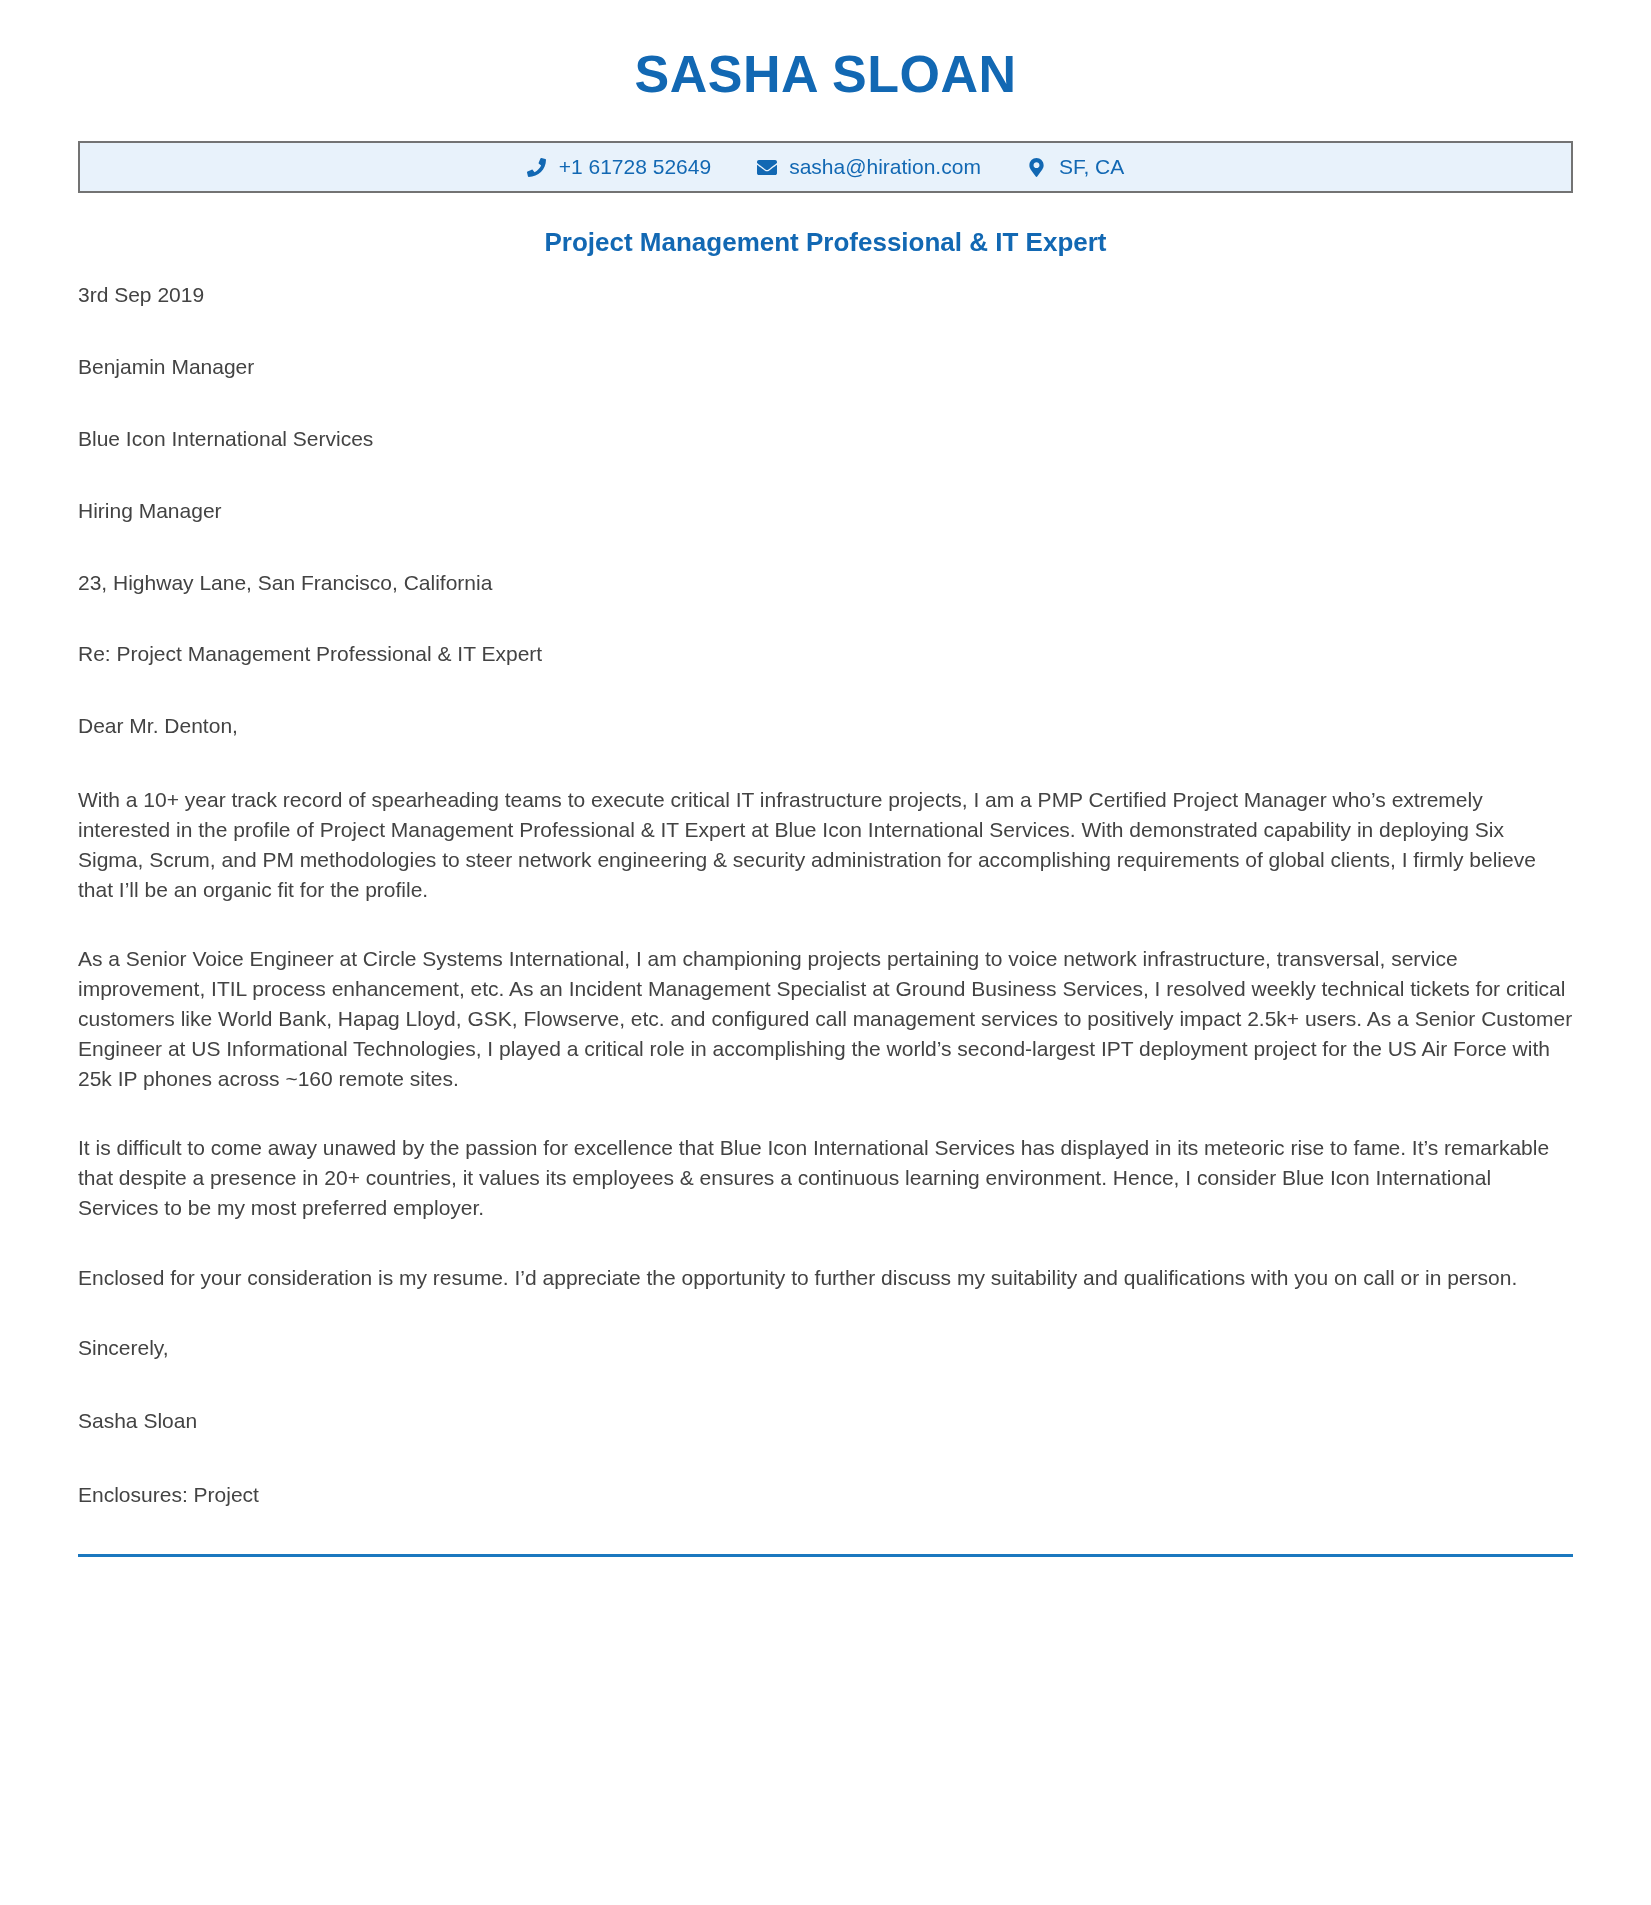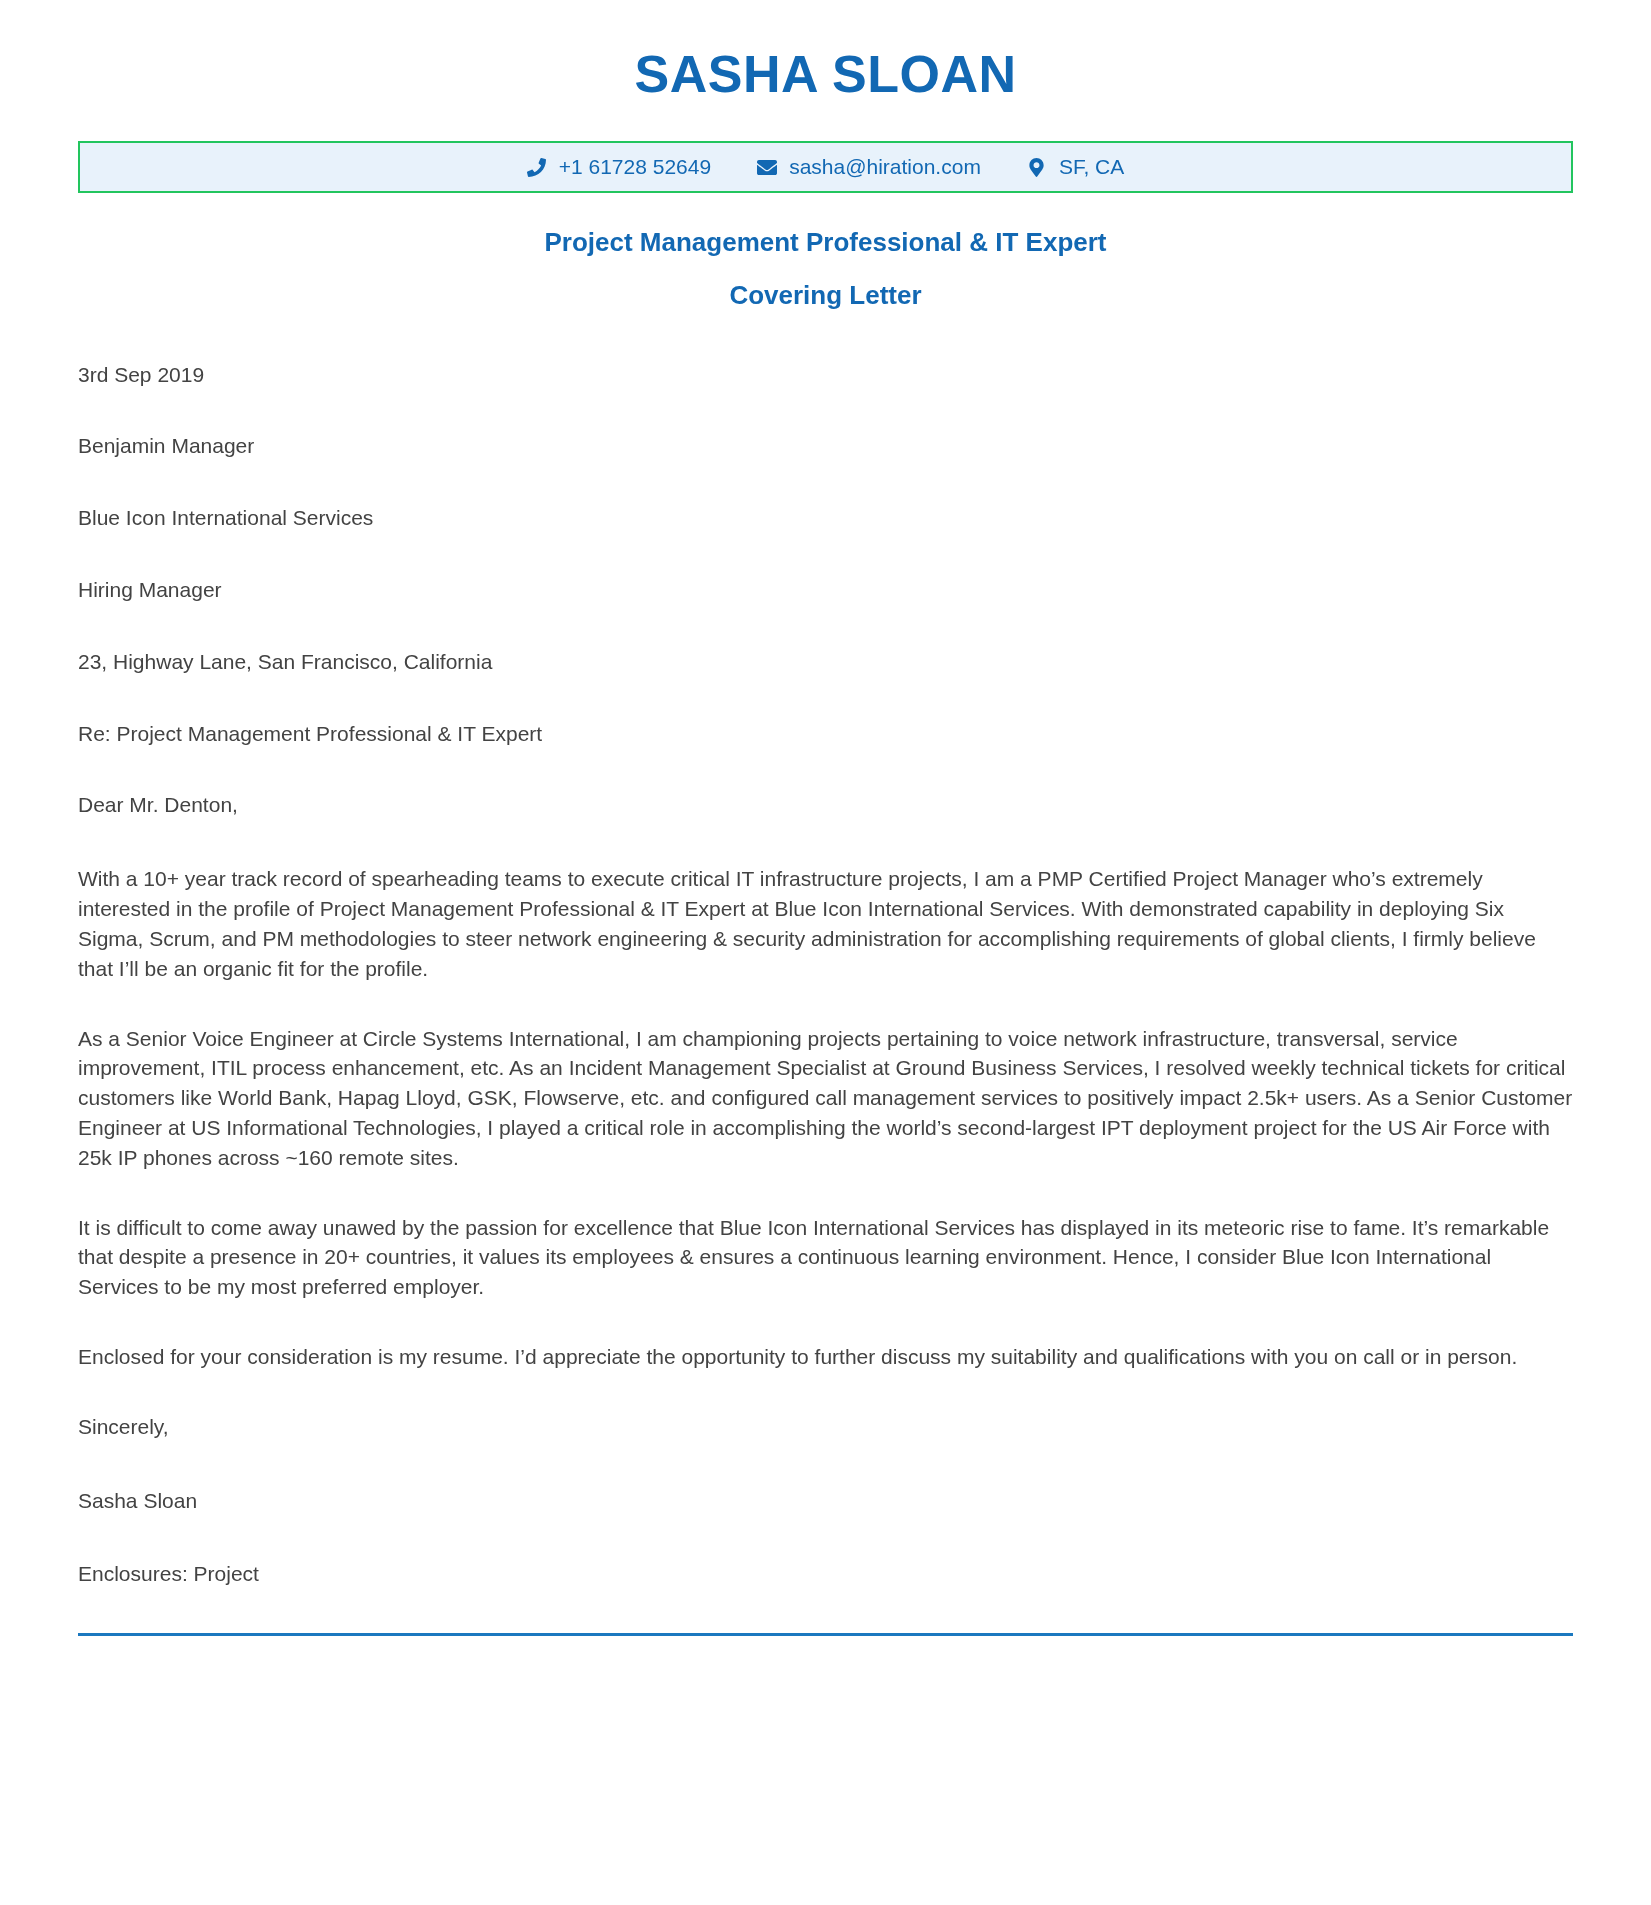--- a/index.html
+++ b/index.html
@@ -28,21 +28,21 @@
     text-align: center;
     font-size: 52px;
     font-weight: bold;
     letter-spacing: 0.5px;
     color: #1268b3;
     line-height: 1.1;
     margin: 0 0 38px 0;
   }
 
   .contact-bar {
-    border: 2px solid #22c55e;
+    border: 2px solid #737373;
     background: #e8f2fb;
     height: 48px;
     display: flex;
     align-items: center;
     justify-content: center;
     gap: 46px;
     margin: 0 0 34px 0;
   }
   .contact-item {
     display: flex;
@@ -145,21 +145,20 @@
         <svg viewBox="0 0 384 512" width="17" height="19" aria-hidden="true">
           <path d="M172.3 501.7C27 291 0 269.4 0 192 0 86 86 0 192 0s192 86 192 192c0 77.4-27 99-172.3 309.7-9.5 13.8-29.9 13.8-39.4 0zM192 272c44.2 0 80-35.8 80-80s-35.8-80-80-80-80 35.8-80 80 35.8 80 80 80z"></path>
         </svg>
       </span>
       <span class="contact-text">SF, CA</span>
     </div>
 
   </div>
 
   <div class="doc-title">Project Management Professional &amp; IT Expert</div>
-  <div class="doc-subtitle">Covering Letter</div>
 
   <div class="letter-body">
 
     <p class="meta-line">3rd Sep 2019</p>
     <p class="meta-line">Benjamin Manager</p>
     <p class="meta-line">Blue Icon International Services</p>
     <p class="meta-line">Hiring Manager</p>
     <p class="meta-line">23, Highway Lane, San Francisco, California</p>
     <p class="meta-line">Re: Project Management Professional &amp; IT Expert</p>
 

